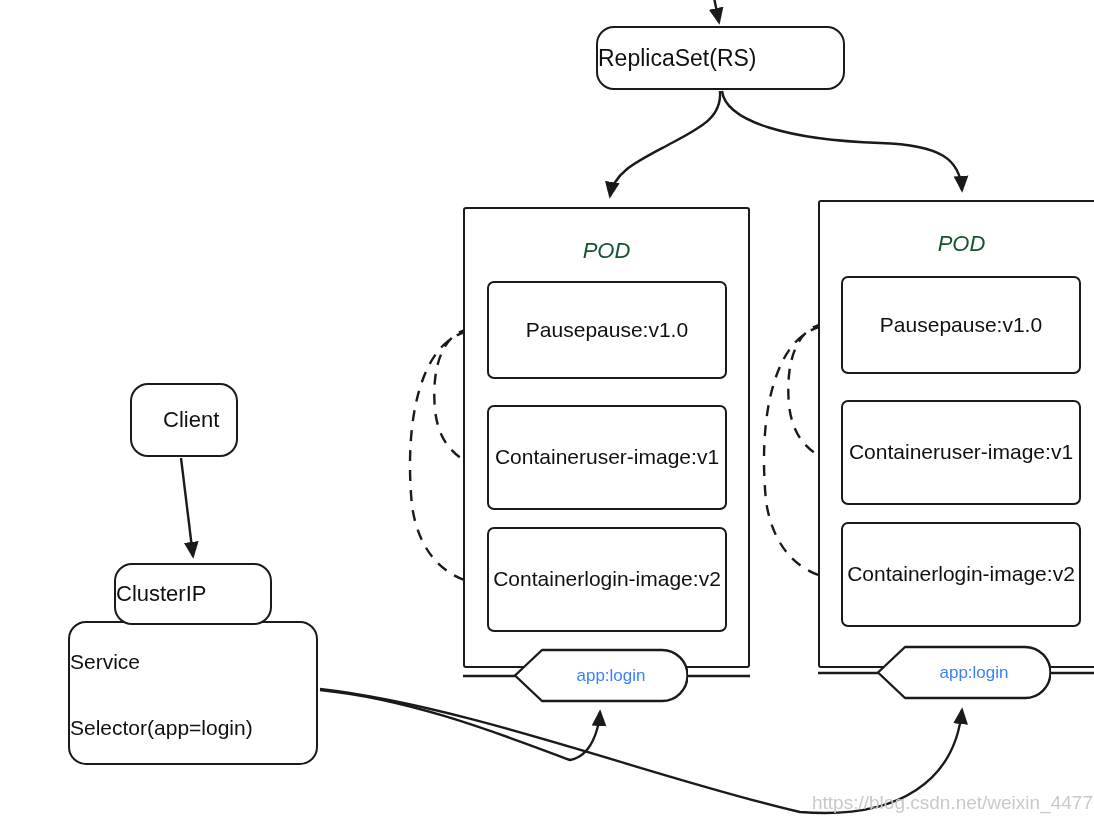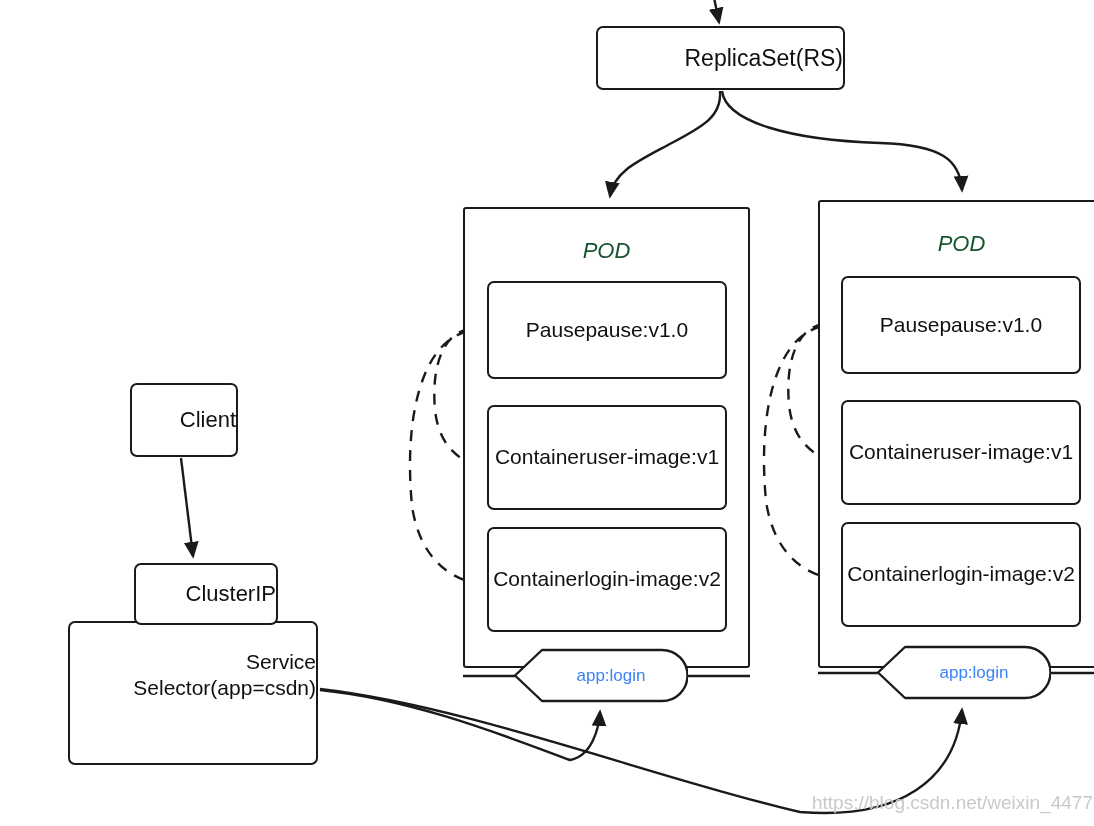--- a/index.html
+++ b/index.html
@@ -24,24 +24,24 @@
     top: 0;
     width: 1094px;
     height: 826px;
     pointer-events: none;
   }
   .node {
     position: absolute;
     box-sizing: border-box;
     border: 2.2px solid #1a1a1a;
     background: #ffffff;
-    border-radius: 7px;
+    border-radius: 18px;
     display: flex;
     flex-direction: column;
-    align-items: flex-end;
+    align-items: flex-start;
     justify-content: center;
     color: #101010;
     line-height: 1.22;
     text-align: center;
     z-index: 3;
   }
   .node .l1, .node .l2 {
     display: block;
     white-space: nowrap;
   }
@@ -49,31 +49,31 @@
   #replicaset {
     left: 596px; top: 26px; width: 249px; height: 64px;
     font-size: 23px;
   }
   #client {
     left: 130px; top: 383px; width: 108px; height: 74px;
     font-size: 22px;
     padding-left: 31px;
   }
   #clusterip {
-    left: 114px; top: 563px; width: 144px; height: 62px;
+    left: 114px; top: 563px; width: 158px; height: 62px;
     font-size: 22px;
     z-index: 4;
-    margin-left: 20px;
   }
   #service {
     left: 68px; top: 621px; width: 250px; height: 144px;
     font-size: 21px;
     justify-content: flex-start;
     padding-top: 26px;
     z-index: 3;
+    gap: 40px;
   }
   .pod {
     border-radius: 3px;
     justify-content: flex-start;
     align-items: center;
     padding-top: 8px;
     font-size: 22px;
   }
   #pod-1 { left: 463px; top: 207px; width: 287px; height: 461px; }
   #pod-2 { left: 818px; top: 200px; width: 287px; height: 468px; }
@@ -188,21 +188,21 @@
   <div class="node" id="client">
     <span class="l1">Client</span>
   </div>
 
   <div class="node" id="clusterip">
     <span class="l1">ClusterIP</span>
   </div>
 
   <div class="node" id="service">
     <span class="l1">Service</span>
-    <span class="l2">Selector(app=csdn)</span>
+    <span class="l2">Selector(app=login)</span>
   </div>
 
   <div class="node pod" id="pod-1">
     <span class="pod-title">POD</span>
   </div>
   <div class="ctr" id="p1-pause">
     <span class="l1">Pause</span>
     <span class="l2">pause:v1.0</span>
   </div>
   <div class="ctr" id="p1-c1">

